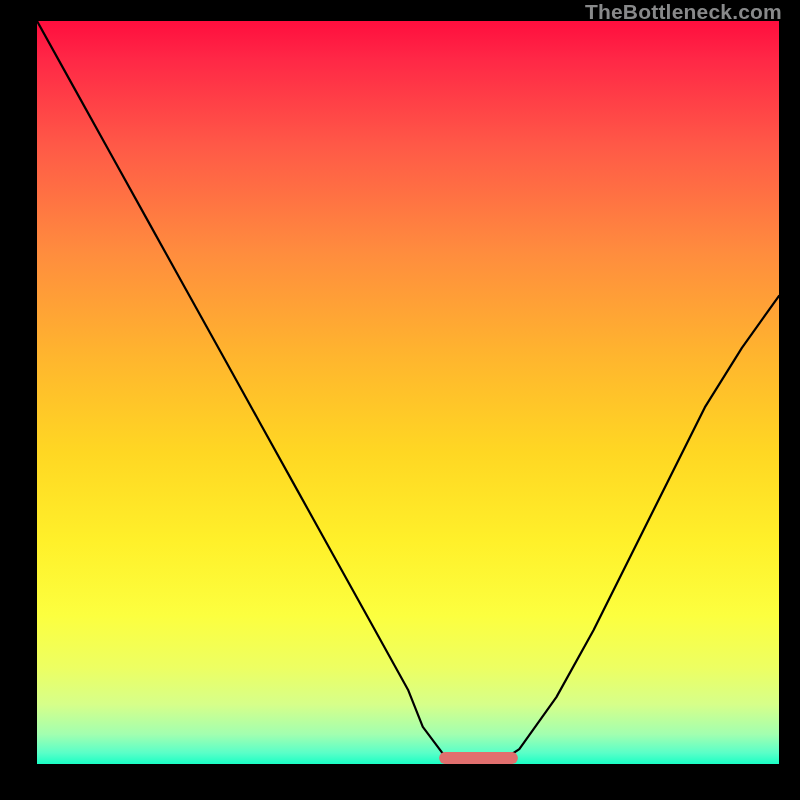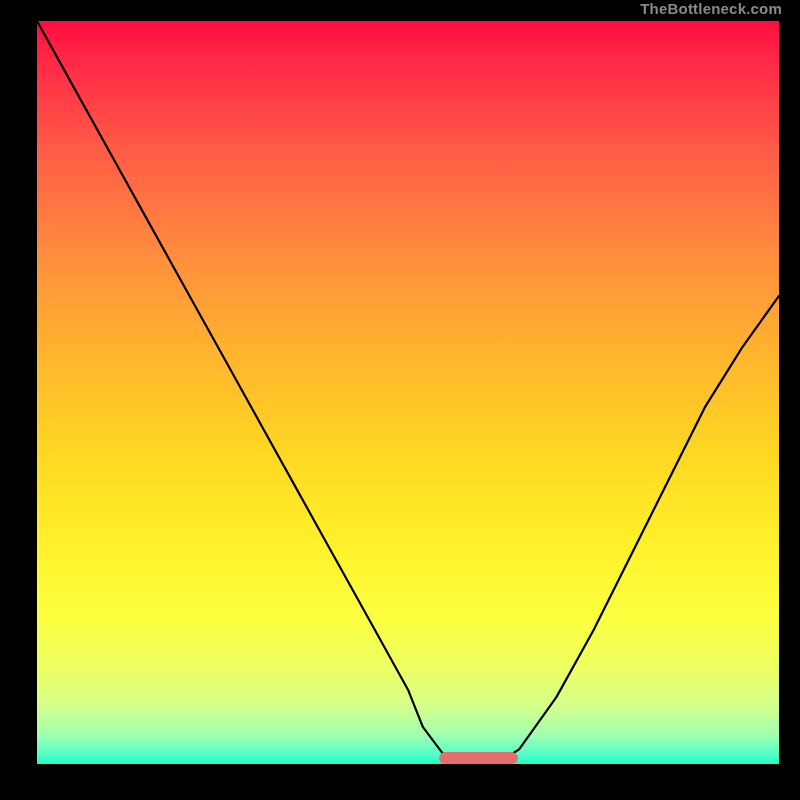--- a/index.html
+++ b/index.html
@@ -52,21 +52,21 @@
     left: 0;
     top: 0;
     width: 742px;
     height: 743px;
   }
   .watermark {
     position: absolute;
     top: 0px;
     right: 18px;
     font-family: Arial, Helvetica, sans-serif;
-    font-size: 15px;
+    font-size: 21px;
     font-weight: 600;
     color: #88898a;
     letter-spacing: 0.2px;
   }
 </style>
 </head>
 <body>
 
 <div class="frame">
   <div class="plot">

